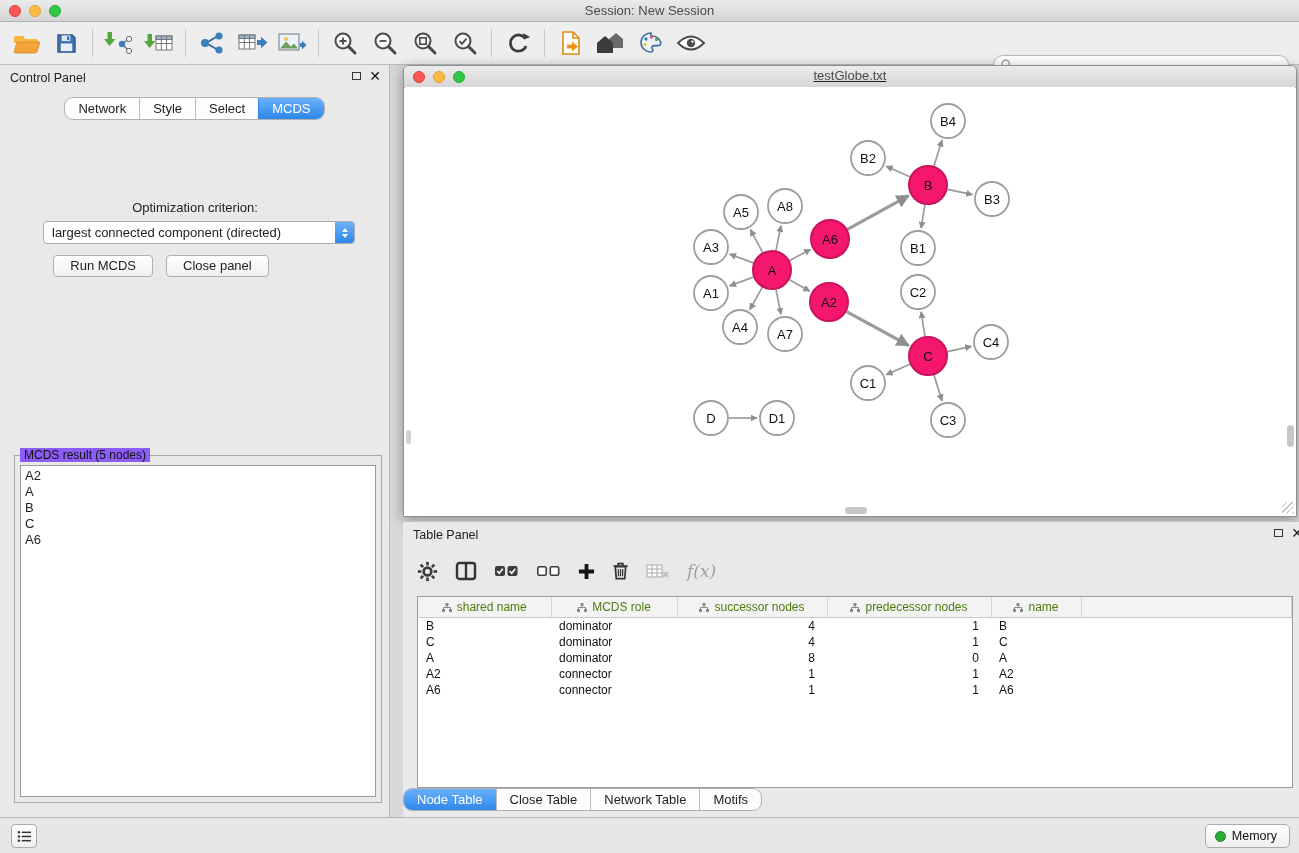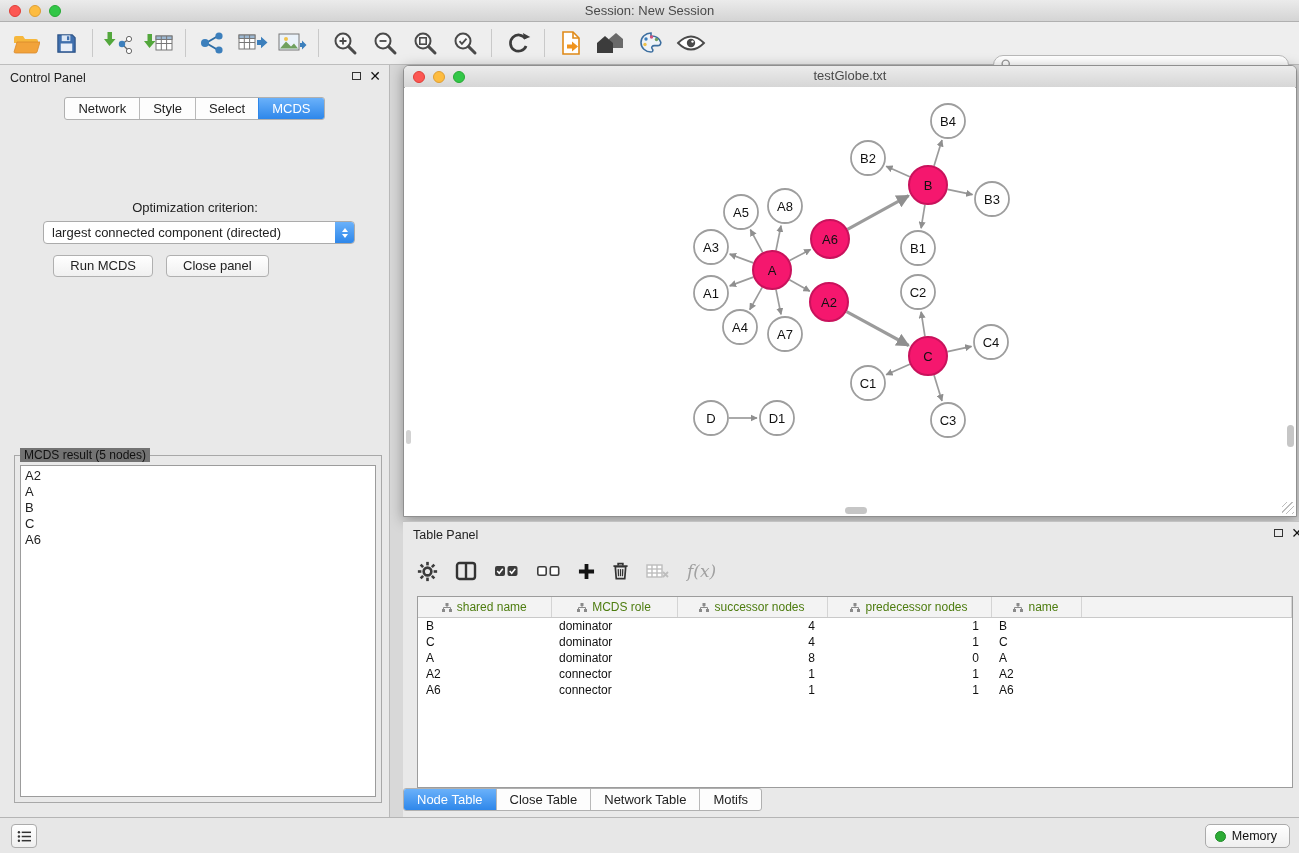--- a/index.html
+++ b/index.html
@@ -26,45 +26,45 @@
   .workspace{position:absolute;left:0;top:65px;width:1299px;height:752px;}
   
   .control-panel{position:absolute;left:0;top:0;width:390px;height:752px;background:#e9e9e9;
     border-right:1px solid #b9b9b9;box-sizing:border-box;}
   .panel-header{position:relative;height:26px;}
   .panel-header .ptitle{position:absolute;left:10px;top:6px;font-size:12.5px;color:#222;}
   .panel-icons{position:absolute;right:8px;top:5px;display:flex;gap:8px;align-items:center;}
   .float-ic{width:9px;height:8px;border:1.5px solid #333;display:inline-block;box-sizing:border-box;}
   .close-ic{font-size:14px;font-weight:bold;color:#111;line-height:12px;}
   .seg{display:flex;justify-content:center;margin-top:6px;}
-  .seg-inner{display:inline-flex;border:1px solid #b0b0b0;border-radius:3px;overflow:hidden;background:#fdfdfd;}
+  .seg-inner{display:inline-flex;border:1px solid #b0b0b0;border-radius:9px;overflow:hidden;background:#fdfdfd;}
   .seg-tab{padding:2px 13px;font-size:13px;border-left:1px solid #b9b9b9;line-height:17px;color:#222;}
   .seg-tab:first-child{border-left:none;}
   .seg-tab.active{background:linear-gradient(#6ab1fa,#2e87ea);color:#fff;border-left-color:#2e87ea;}
   .opt-label{position:absolute;left:0;top:135px;width:390px;text-align:center;font-size:13px;}
   .dropdown{position:absolute;left:43px;top:156px;width:312px;height:23px;background:#fff;
     border:1px solid #ababab;border-radius:4px;box-sizing:border-box;display:flex;align-items:center;}
   .dropdown .dval{font-size:13px;padding-left:8px;flex:1;white-space:nowrap;overflow:hidden;}
   .stepper{width:19px;height:100%;background:linear-gradient(#6ab1fa,#2e87ea);border-radius:0 3px 3px 0;
     display:flex;flex-direction:column;align-items:center;justify-content:center;gap:2px;}
   .tri-up{width:0;height:0;border-left:3.5px solid transparent;border-right:3.5px solid transparent;border-bottom:4px solid #fff;}
   .tri-dn{width:0;height:0;border-left:3.5px solid transparent;border-right:3.5px solid transparent;border-top:4px solid #fff;}
   .btn-row{position:absolute;left:0;top:190px;width:322px;display:flex;justify-content:center;gap:13px;}
   .mbtn{height:22px;padding:0 16px;font-size:13px;background:linear-gradient(#ffffff,#f0f0f0);
     border:1px solid #b0b0b0;border-radius:4px;line-height:20px;color:#222;}
   .result-box{position:absolute;left:14px;top:390px;width:366px;height:346px;border:1px solid #a8a8a8;}
-  .result-legend{position:absolute;top:-8px;left:5px;background:#737373;padding:0 4px;font-size:12px;color:#111;}
+  .result-legend{position:absolute;top:-8px;left:5px;background:#8b5cf6;padding:0 4px;font-size:12px;color:#111;}
   .result-list{position:absolute;left:5px;top:9px;right:5px;bottom:5px;background:#fff;
     border:1px solid #9c9c9c;font-size:13px;padding:2px 4px;overflow:auto;}
   .result-item{line-height:16px;}
   
   .net-window{position:absolute;left:403px;top:0;width:894px;height:452px;background:#fff;
     border:1px solid #8f8f8f;border-radius:6px 6px 0 0;box-shadow:0 3px 14px rgba(0,0,0,.35);box-sizing:border-box;}
   .net-titlebar{position:relative;height:21px;background:linear-gradient(#ececec,#d6d6d6);
-    border-bottom:1px solid #aaa;border-radius:5px 5px 0 0;}
+    border-bottom:1px solid #aaa;border-radius:5px 5px 0 0;text-decoration:underline;}
   .net-titlebar .traffic{left:9px;top:5px;}
   .net-title{text-align:center;font-size:13px;color:#4a4a4a;line-height:20px;}
   .net-canvas{position:absolute;left:1px;top:21px;right:1px;bottom:1px;background:#fff;overflow:hidden;}
   .vthumb{position:absolute;right:1px;top:338px;width:7px;height:22px;background:#c6c6c6;border-radius:4px;}
   .hthumb{position:absolute;left:440px;bottom:1px;width:22px;height:7px;background:#c6c6c6;border-radius:4px;}
   .lthumb{position:absolute;left:1px;top:343px;width:5px;height:14px;background:#d2d2d2;border-radius:3px;}
   .grip{position:absolute;right:1px;bottom:1px;width:12px;height:12px;
     background:repeating-linear-gradient(135deg,transparent 0 3px,#bdbdbd 3px 4px);}
   
   .table-panel{position:absolute;left:403px;top:456px;width:908px;height:296px;background:#e9e9e9;

